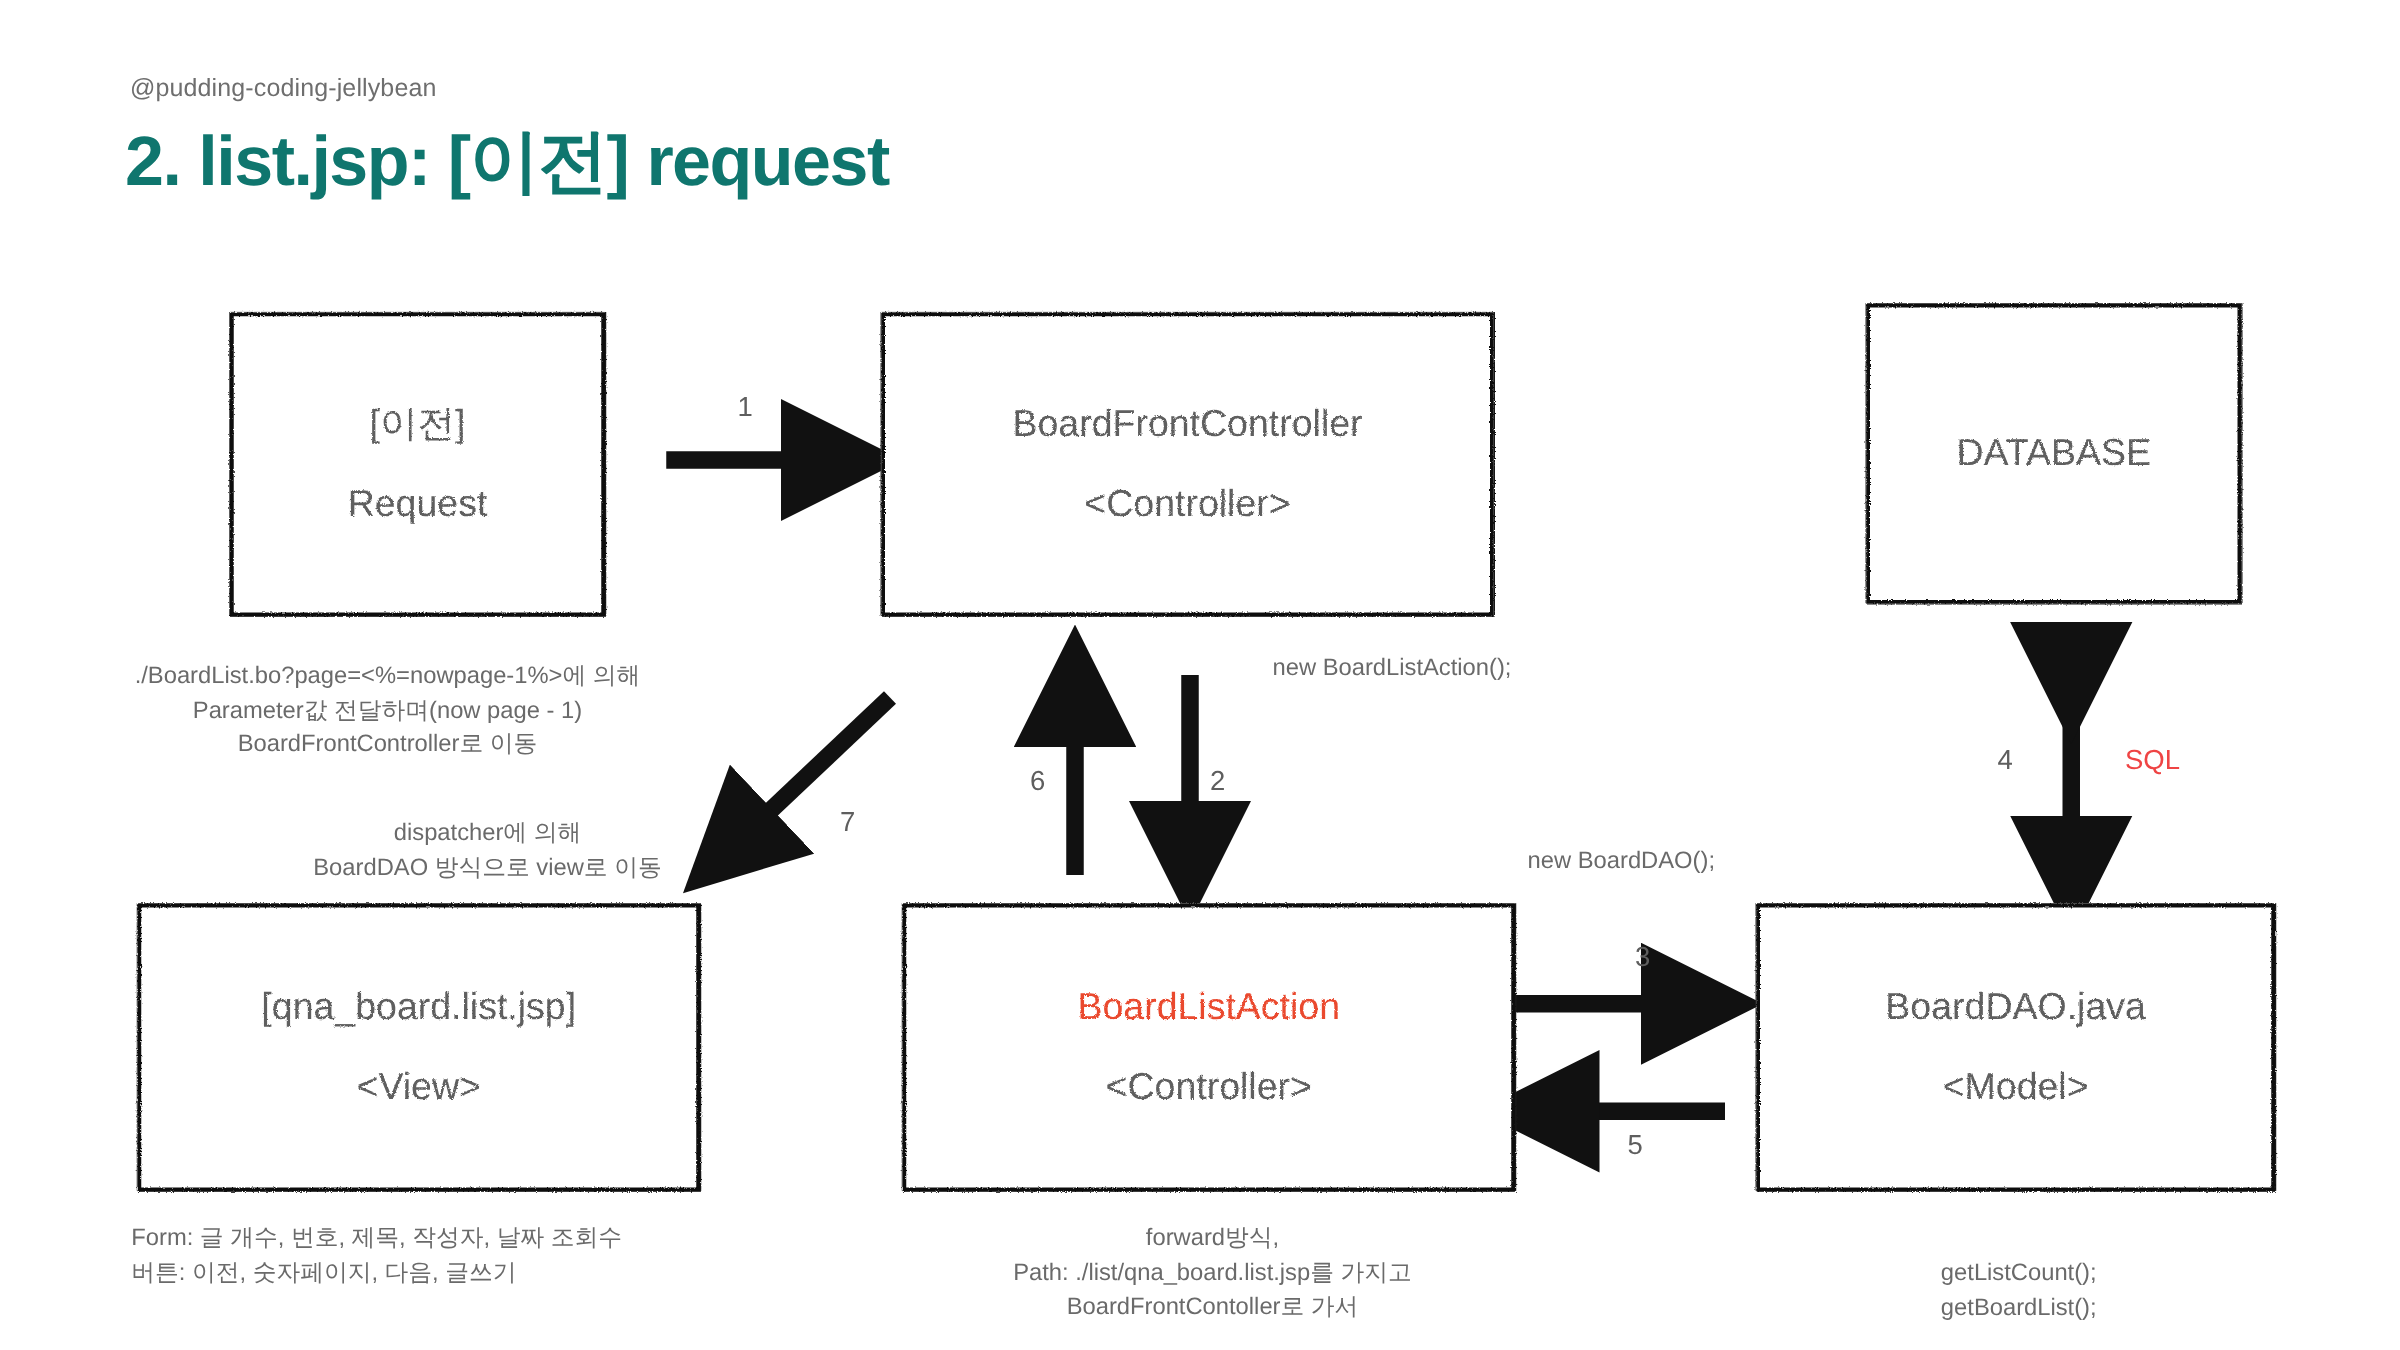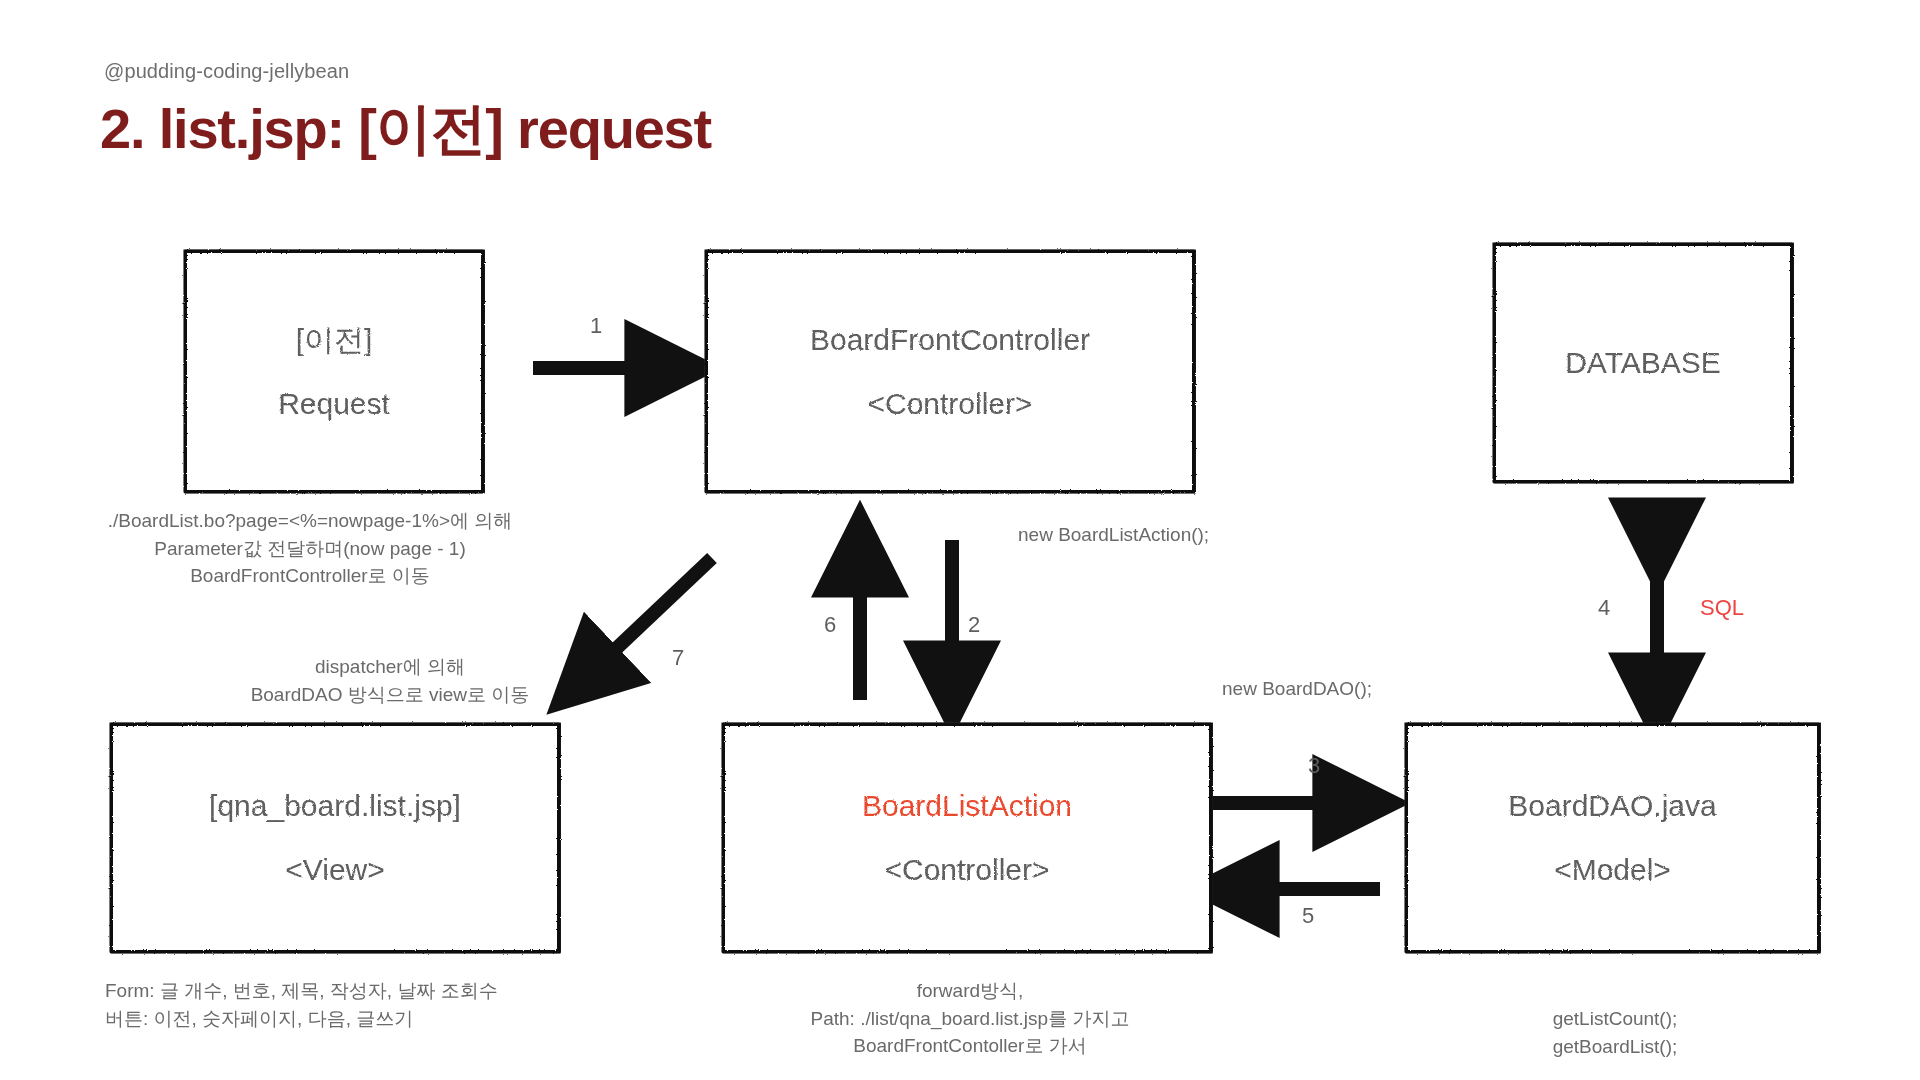--- a/index.html
+++ b/index.html
@@ -11,21 +11,21 @@
   }
   #canvas { position: relative; width: 1920px; height: 1080px; }
 
   
   .handle {
     position: absolute; left: 104px; top: 60px;
     font-size: 20px; color: #6e6e6e; letter-spacing: .1px;
   }
   .title {
     position: absolute; left: 100px; top: 92px;
-    font-size: 56px; font-weight: bold; color: #7f1d1d;
+    font-size: 56px; font-weight: bold; color: #0f766e;
     letter-spacing: -1.2px; white-space: nowrap;
   }
 
   
   .box {
     position: absolute;
     background: #ffffff;
     border: 3px solid #111111;
     display: flex; flex-direction: column;
     align-items: center; justify-content: center;
@@ -126,21 +126,21 @@
   <div class="box" style="left:722px; top:723px; width:490px; height:230px;">
     <span class="line red">BoardListAction</span>
     <span class="line gray">&lt;Controller&gt;</span>
   </div>
 
   <div class="box" style="left:1405px; top:723px; width:415px; height:230px;">
     <span class="line gray">BoardDAO.java</span>
     <span class="line gray">&lt;Model&gt;</span>
   </div>
 
-  <div class="caption c" style="left:30px; top:507px; width:560px;">./BoardList.bo?page=&lt;%=nowpage-1%&gt;에 의해
+  <div class="caption c" style="left:30px; top:527px; width:560px;">./BoardList.bo?page=&lt;%=nowpage-1%&gt;에 의해
 Parameter값 전달하며(now page - 1)
 BoardFrontController로 이동</div>
 
   <div class="caption c" style="left:160px; top:653px; width:460px;">dispatcher에 의해
 BoardDAO 방식으로 view로 이동</div>
 
   <div class="caption l" style="left:1018px; top:521px; width:330px;">new BoardListAction();</div>
 
   <div class="caption l" style="left:1072px; top:675px; width:300px;text-align:right;">new BoardDAO();</div>
 

